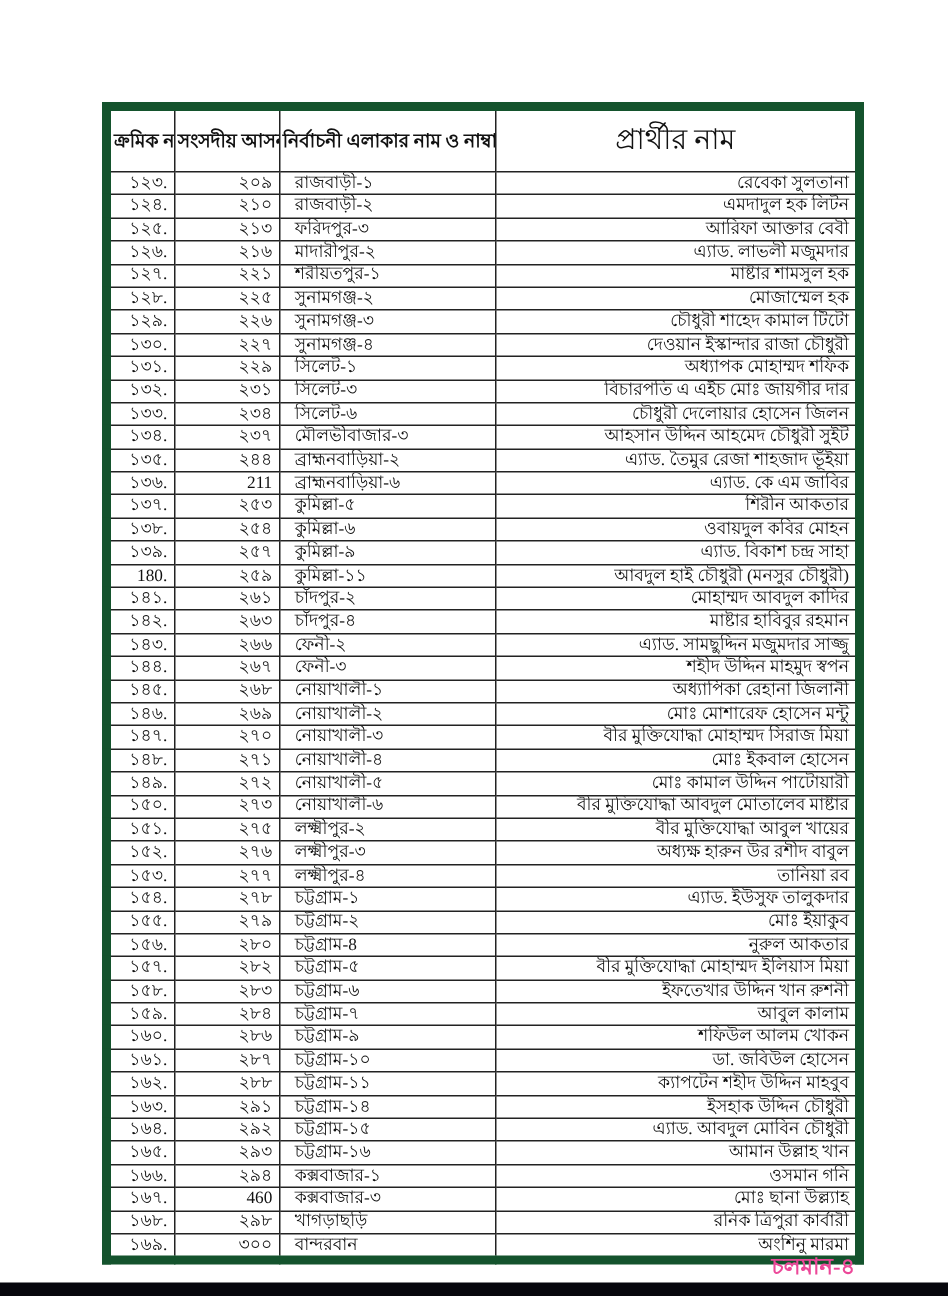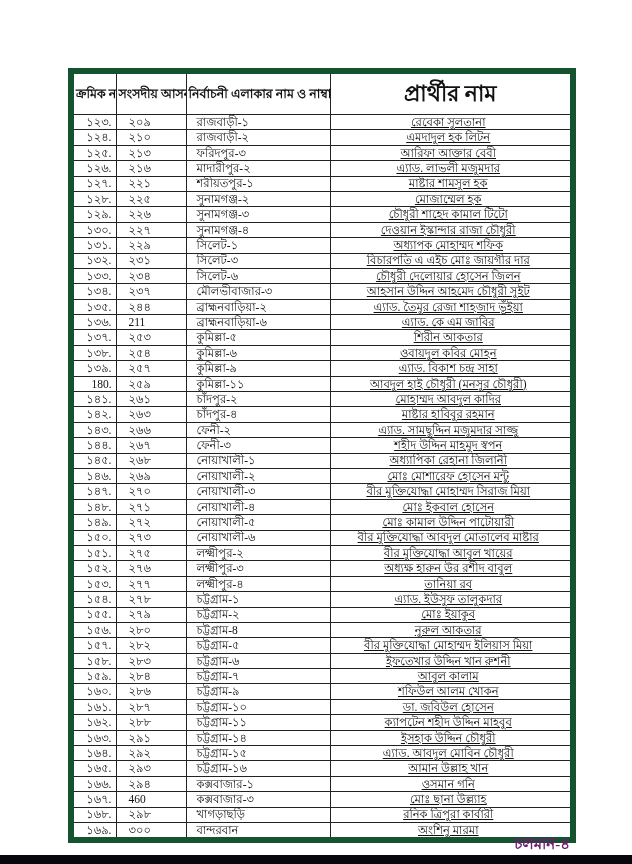--- a/index.html
+++ b/index.html
@@ -31,41 +31,41 @@
   thead th {
     font-size: 12.5px;
     font-weight: 600;
     text-align: center;
     vertical-align: middle;
     height: 38px;
     line-height: 1.3;
     white-space: normal;
     padding: 1px 2px;
   }
-  thead th.col-candidate { font-size: 22px; font-weight: 700; }
+  thead th.col-candidate { font-size: 19px; font-weight: 400; }
   tbody td {
     height: 14.4px;
     font-size: 11.5px;
     line-height: 1.1;
     padding: 0 4px;
     vertical-align: middle;
   }
   td.col-serial { text-align: right; }
-  td.col-seat   { text-align: left; padding-left: 12px; }
+  td.col-seat   { text-align: right; padding-left: 12px; }
   td.col-constituency { text-align: left; padding-left: 10px; }
-  td.col-candidate    { text-align: center; padding-left: 0; text-decoration: underline; }
+  td.col-candidate    { text-align: right; padding-left: 0; }
   .footer-note {
     position: absolute;
     top: 832px;
     left: 430px;
     width: 140px;
     text-align: right;
     font-size: 15px;
     font-weight: 600;
-    color: #701a75;
+    color: #ec4899;
   }
   .scan-bottom-bar {
     position: absolute;
     left: 0; bottom: 0;
     width: 632px; height: 9px;
     background: #07070d;
   }
 </style>
 </head>
 <body>

